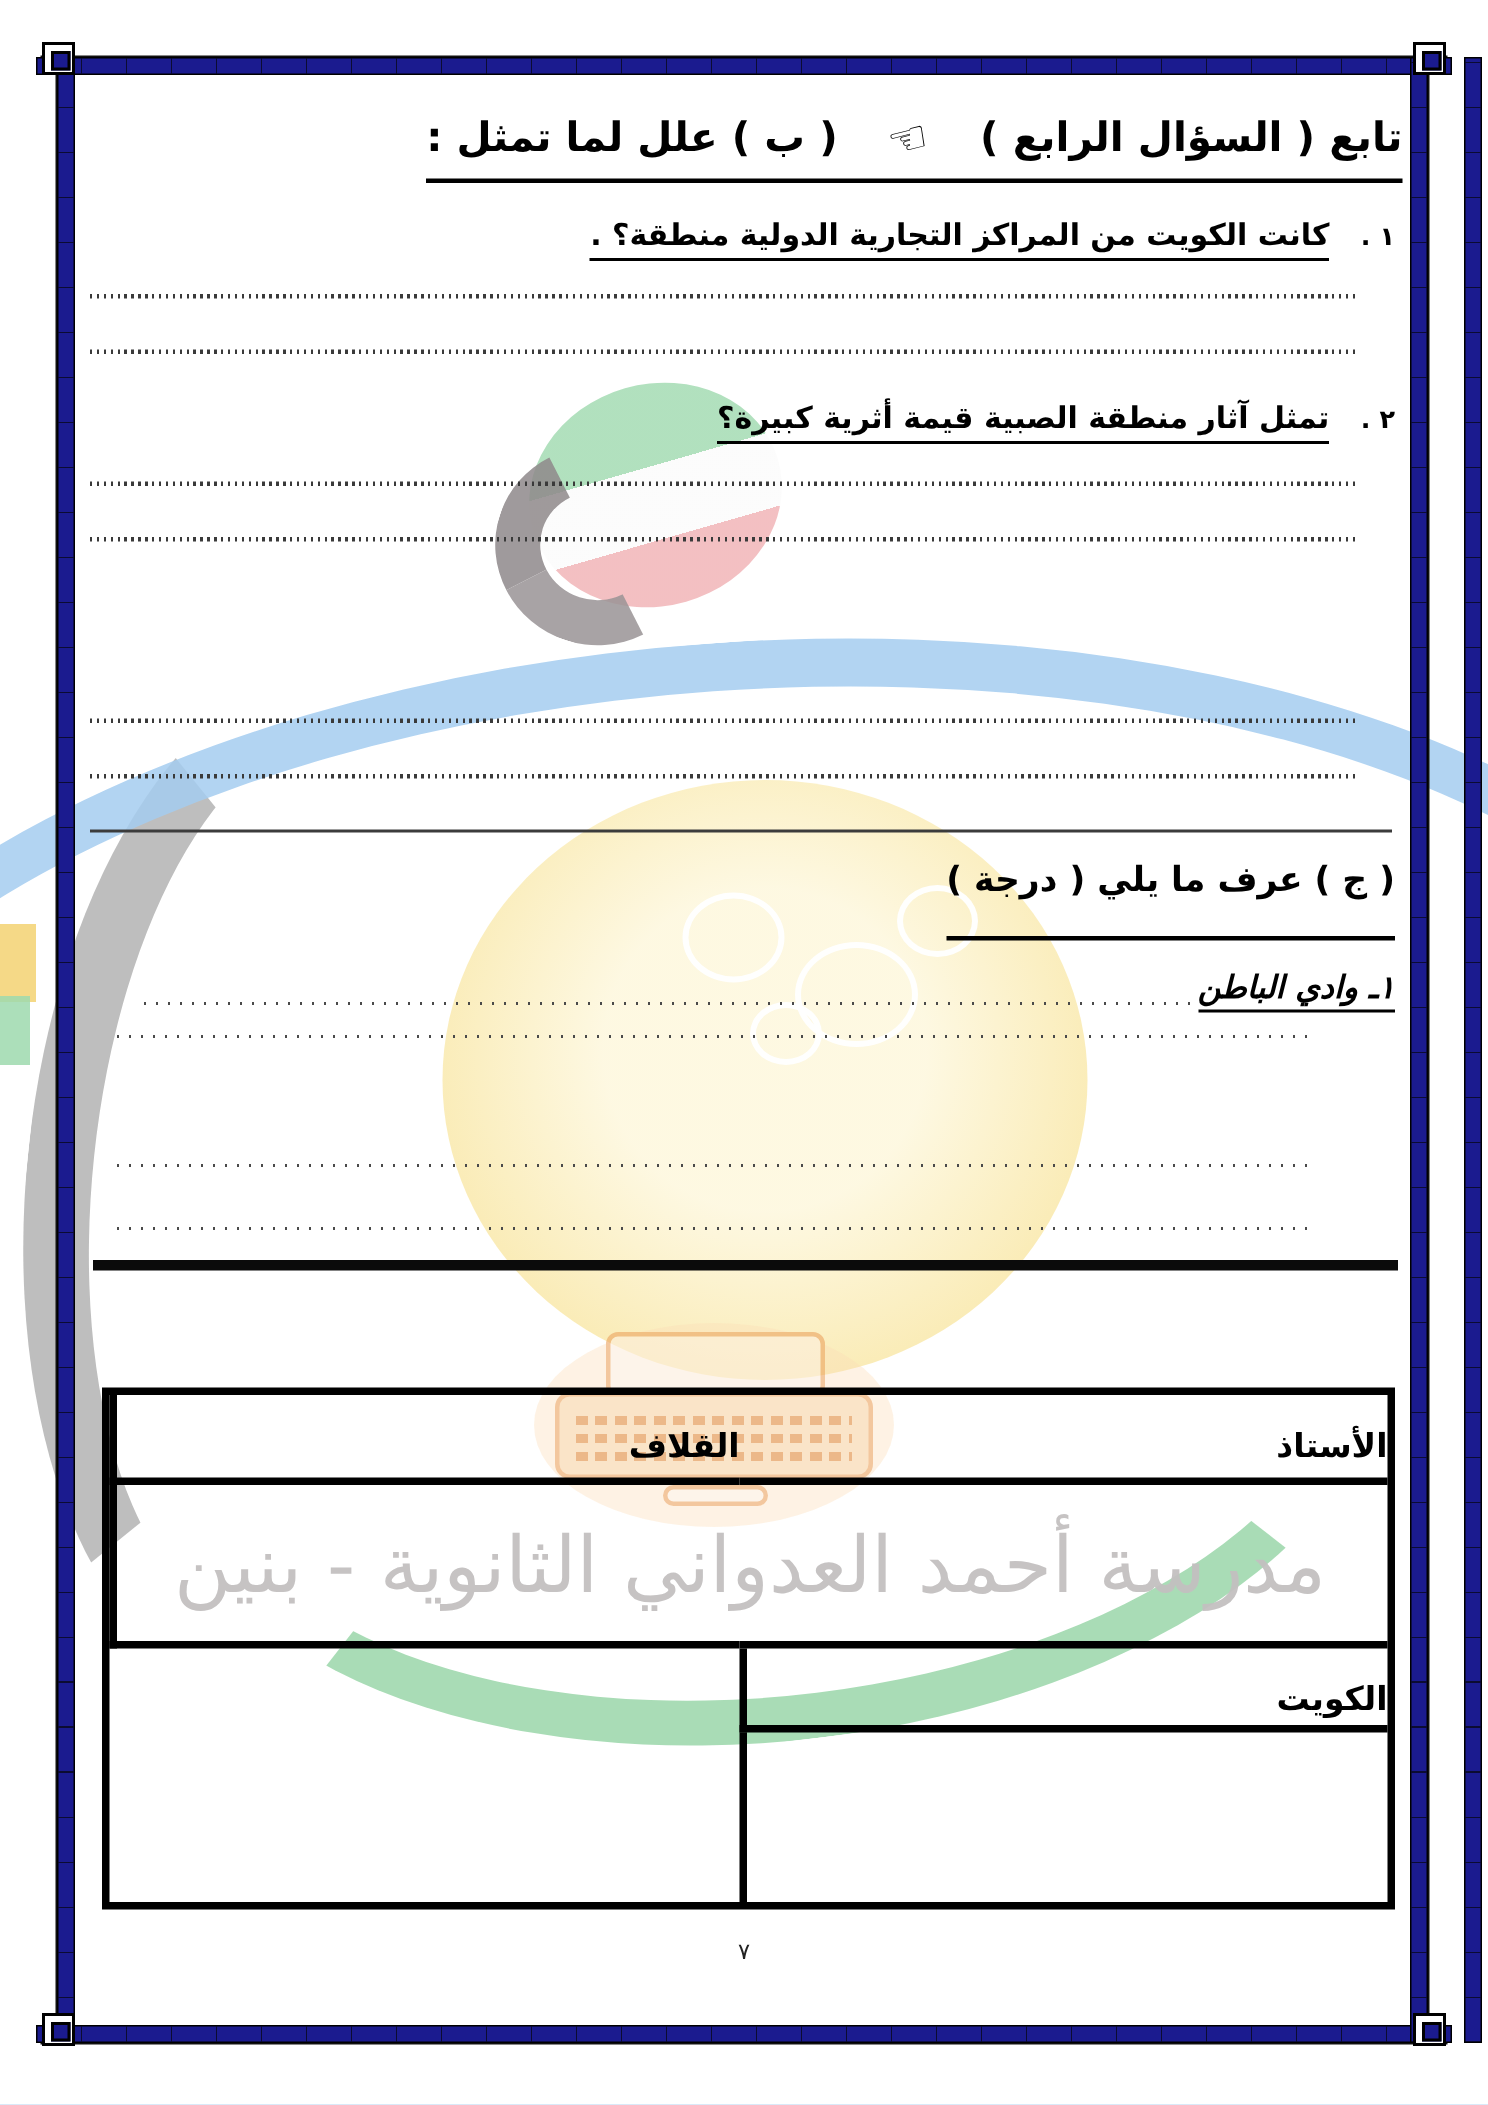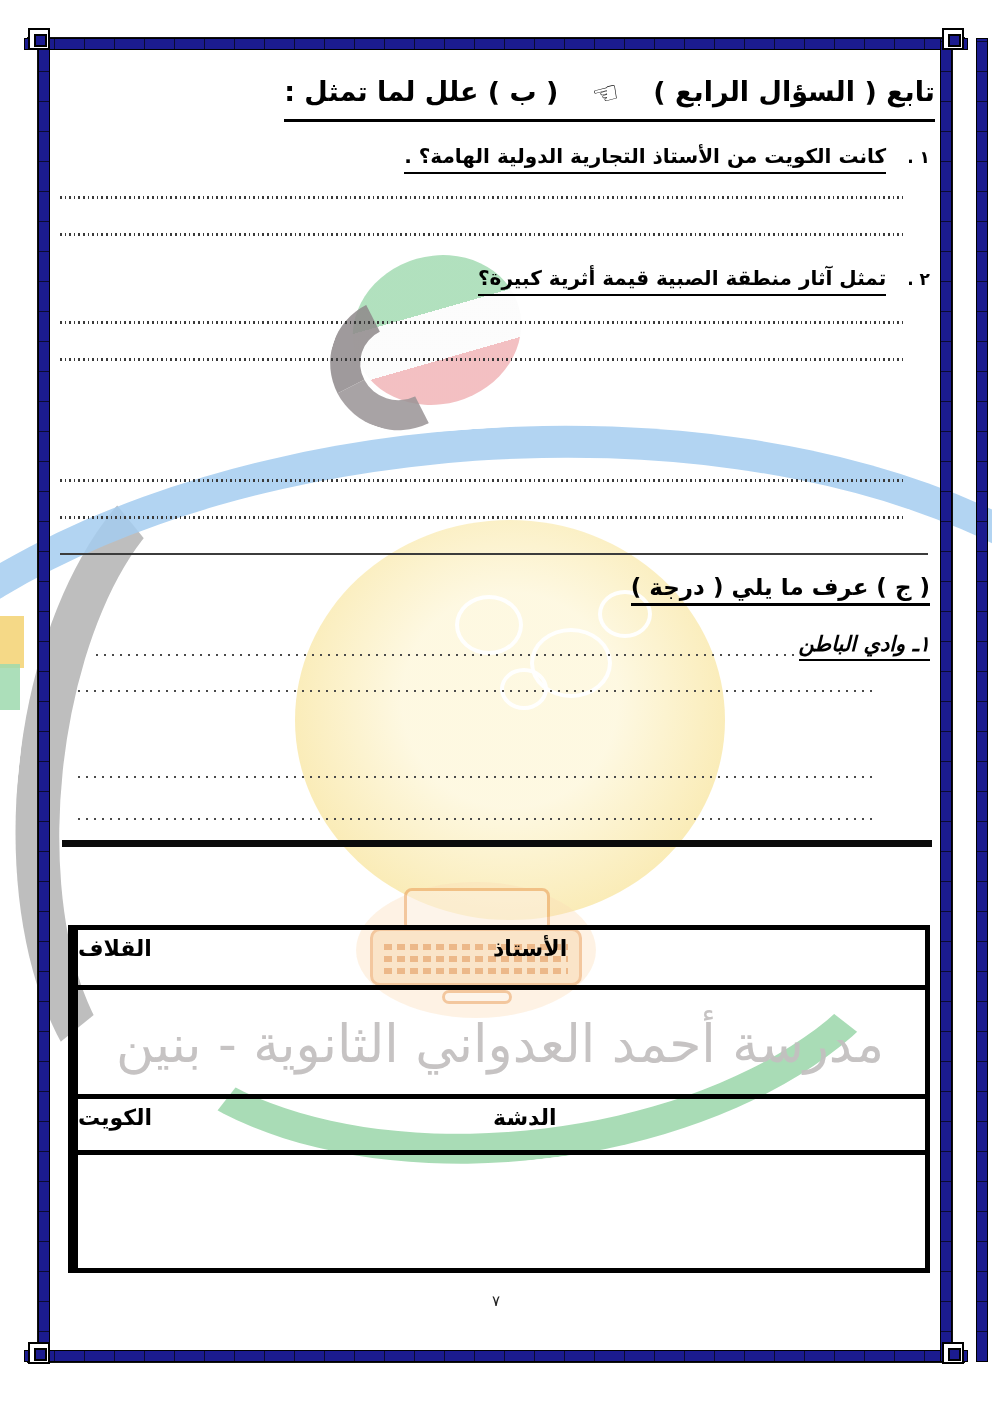--- a/index.html
+++ b/index.html
@@ -107,41 +107,41 @@
   .q3{top:422px;}
   .dots{left:60px;right:88px;height:3px;
     background:repeating-linear-gradient(90deg,#3a3a3a 0 1.6px,transparent 1.6px 4.6px);}
   .dots.sparse{left:78px;right:118px;height:2.4px;
     background:repeating-linear-gradient(90deg,#4a4a4a 0 1.6px,transparent 1.6px 8px);}
   .dl1{top:196px;}.dl2{top:233px;}
   .dl3{top:321px;}.dl4{top:358px;}
   .dl5{top:479px;}.dl6{top:516px;}
   .divider-thin{left:60px;right:64px;top:553px;height:0;border-top:2px solid #3c3c3c;}
   .sec-head{font-size:23px;font-weight:bold;border-bottom:3px solid #000;
-    padding-bottom:3px;white-space:nowrap;}
+    padding-bottom:24px;white-space:nowrap;}
   .head-c{right:62px;top:574px;}
   .item-row{right:62px;left:90px;display:flex;direction:rtl;align-items:flex-end;}
   .item1{top:632px;}
   .item2{top:720px;}
   .item-label{font-weight:bold;font-size:21px;border-bottom:2.5px solid #000;
-    padding-bottom:3px;white-space:nowrap;font-style:italic;}
+    padding-bottom:3px;white-space:nowrap;font-style:italic;margin-top:14px;}
   .leader{flex:1;height:2.4px;margin-bottom:5px;margin-left:6px;
     background:repeating-linear-gradient(90deg,#4a4a4a 0 1.6px,transparent 1.6px 8px);}
   .dl7{top:690px;}
   .dl8{top:776px;}.dl9{top:818px;}
   .divider-thick{left:62px;right:60px;top:840px;height:7px;background:#0b0b0b;}
   .head-d{right:60px;top:874px;}
 
   .cmp-table{left:68px;right:62px;top:925px;height:348px;
     border:5px solid #000;box-sizing:border-box;
     display:grid;grid-template-columns:437fr 425fr;grid-template-rows:60px 109px 56px 1fr;}
   .cell{box-sizing:border-box;background:transparent;}
   .cell.col-r{border-left:5px solid #000;}
   .cell.rb{border-bottom:5px solid #000;}
-  .cell.hd{font-size:22px;font-weight:bold;text-align:left;padding-top:6px;}
+  .cell.hd{font-size:22px;font-weight:bold;text-align:right;padding-top:22px;}
 
   .page-num{left:0;right:0;top:1292px;text-align:center;font-size:15px;color:#222;}
 </style>
 </head>
 <body>
 
 <div class="page">
 
   <div class="wm">
     <div class="gray-c"></div>
@@ -169,21 +169,21 @@
     <div class="wm-school">مدرسة أحمد العدواني الثانوية - بنين</div>
   </div>
 
   <div class="content">
     <div class="title-row">
       <span>تابع ( السؤال الرابع )</span><span class="title-gap"></span><span class="hand">☜</span><span class="title-gap"></span><span>( ب ) علل لما تمثل :</span>
     </div>
 
     <div class="qrow q1">
       <span class="qnum">١ .</span>
-      <span class="qtext">كانت الكويت من الأستاذ التجارية الدولية الهامة؟ .</span>
+      <span class="qtext">كانت الكويت من المراكز التجارية الدولية منطقة؟ .</span>
     </div>
     <div class="dots dl1"></div>
     <div class="dots dl2"></div>
 
     <div class="qrow q2">
       <span class="qnum">٢ .</span>
       <span class="qtext">تمثل آثار منطقة الصبية قيمة أثرية كبيرة؟</span>
     </div>
     <div class="dots dl3"></div>
     <div class="dots dl4"></div>
@@ -205,21 +205,20 @@
     <div class="dots sparse dl9"></div>
 
     <div class="divider-thick"></div>
 
 
     <div class="cmp-table">
       <div class="cell hd rb">الأستاذ</div>
       <div class="cell hd rb col-r">القلاف</div>
       <div class="cell rb"></div>
       <div class="cell rb col-r"></div>
-      <div class="cell hd rb">الدشة</div>
       <div class="cell hd rb col-r">الكويت</div>
       <div class="cell"></div>
       <div class="cell col-r"></div>
     </div>
 
     <div class="page-num">٧</div>
   </div>
 
   <div class="frame">
     <div class="bar bar-h bar-top"></div>

